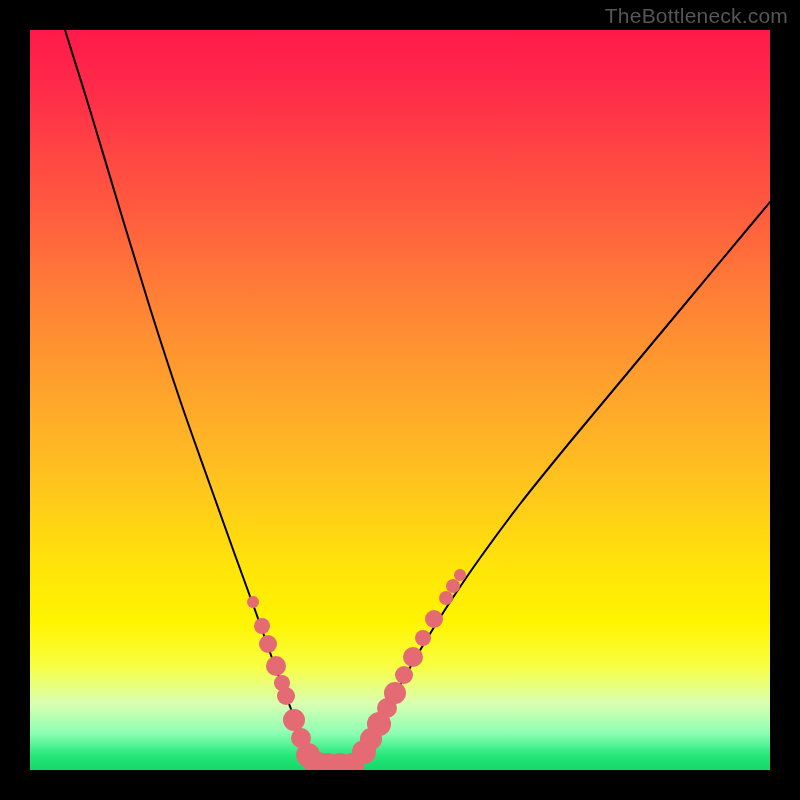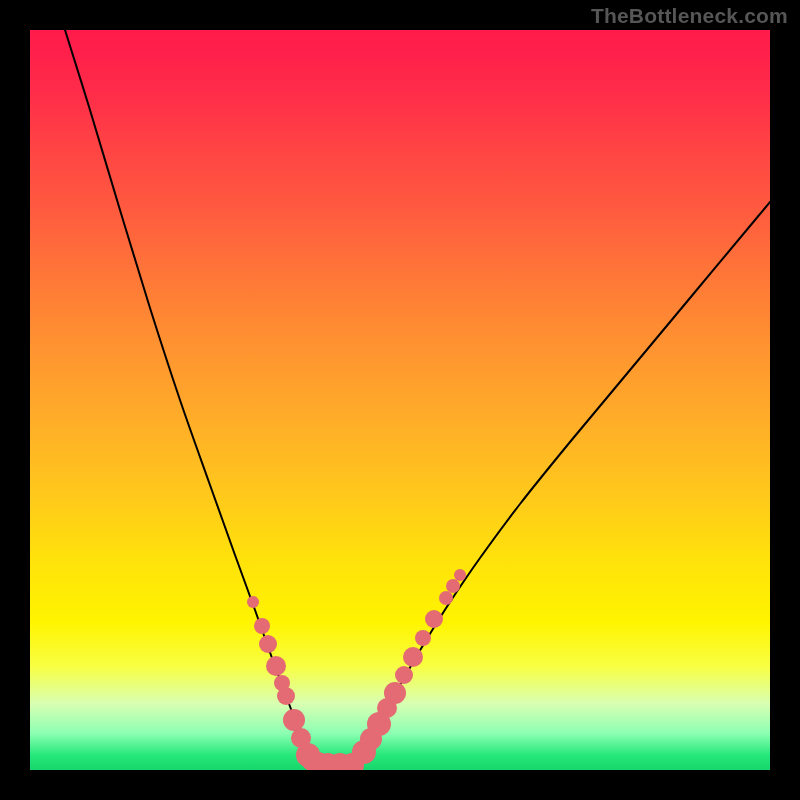--- a/index.html
+++ b/index.html
@@ -16,21 +16,21 @@
     width: 800px;
     height: 800px;
     background: #000;
   }
   .watermark {
     position: absolute;
     top: 4px;
     right: 12px;
     color: #565656;
     font-size: 21px;
-    font-weight: 700;
+    font-weight: 400;
     letter-spacing: 0.2px;
     z-index: 30;
   }
   .plot {
     position: absolute;
     left: 30px;
     top: 30px;
     width: 740px;
     height: 740px;
     overflow: hidden;

